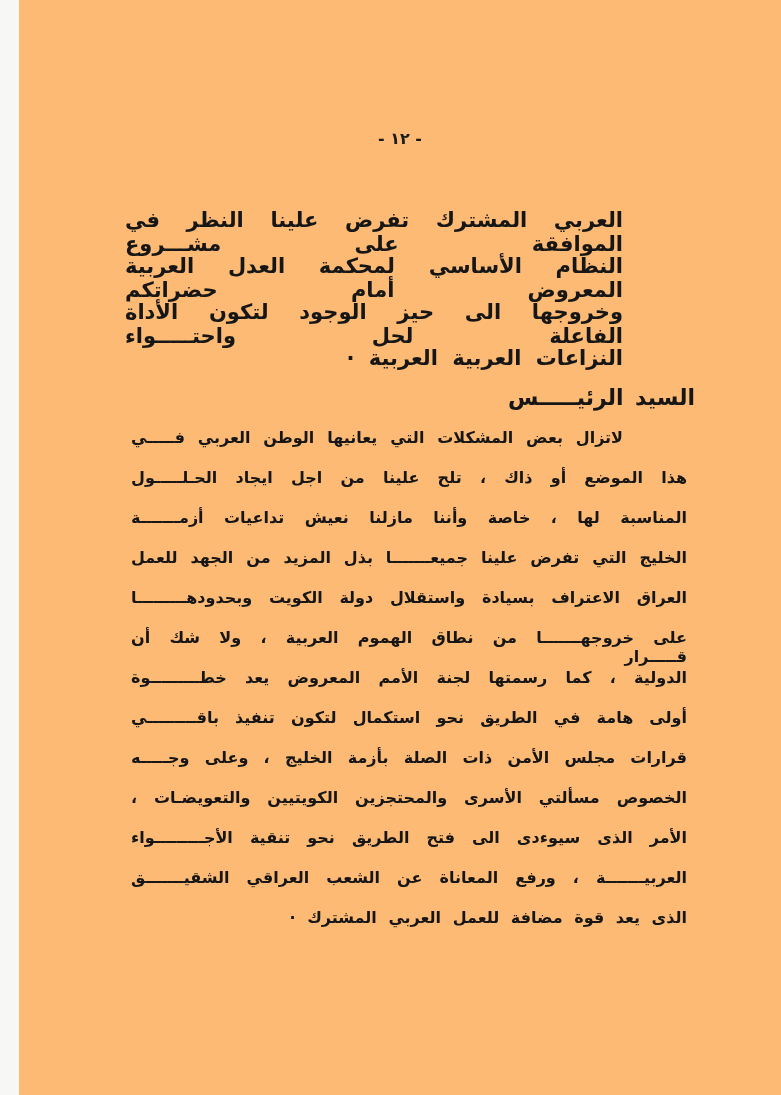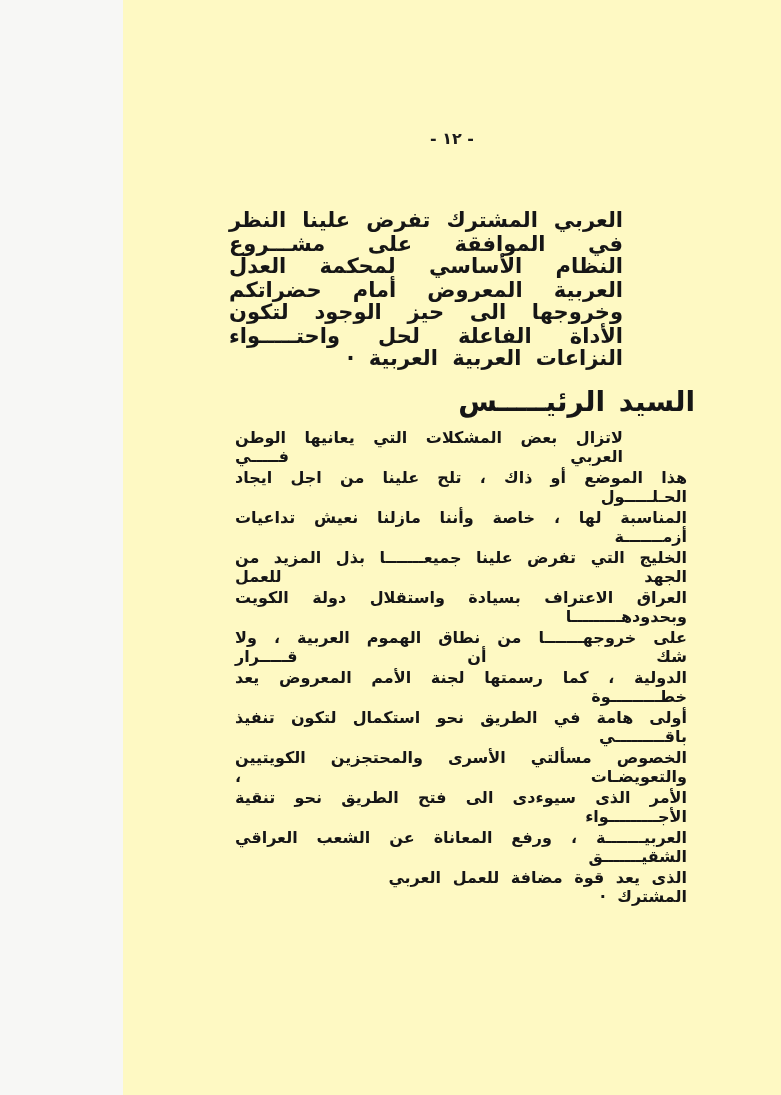--- a/index.html
+++ b/index.html
@@ -5,22 +5,22 @@
   html, body { margin: 0; padding: 0; }
   body {
     width: 781px; height: 1095px;
     background: #f7f7f5;
     font-family: "DejaVu Sans", sans-serif;
     color: #161616;
     overflow: hidden;
   }
   .page {
     position: relative;
-    width: 658px; height: 1095px;
-    background: #fef9c3;
+    width: 762px; height: 1095px;
+    background: #fdba74;
     direction: rtl;
   }
   .pagenum {
     position: absolute;
     top: 129px; left: 0; right: 0;
     text-align: center;
     font-size: 16px;
     font-weight: bold;
     letter-spacing: 3px;
     color: #1b1b1b;
@@ -34,21 +34,21 @@
     font-size: 21px;
     font-weight: bold;
     word-spacing: 7px;
     text-align: justify;
     text-align-last: justify;
     white-space: normal;
   }
   .section-heading {
     position: absolute;
     top: 385px; right: 86px;
-    font-size: 28px;
+    font-size: 22px;
     font-weight: bold;
     word-spacing: 4px;
   }
   .para2 {
     position: absolute;
     top: 428px; right: 94px; left: 112px;
   }
   .para2 .line {
     height: 40px;
     font-size: 16px;
@@ -82,19 +82,20 @@
 
   <div class="para2">
     <div class="line indent-first">لاتزال بعض المشكلات التي يعانيها  الوطن   العربي فـــــي</div>
     <div class="line">هذا   الموضع أو ذاك ،   تلح   علينا   من اجل   ايجاد   الحـلـــــول</div>
     <div class="line">المناسبة لها  ،   خاصة   وأننا  مازلنا  نعيش تداعيات أزمـــــــة</div>
     <div class="line">الخليج   التي تفرض علينا   جميعـــــــا   بذل المزيد   من الجهد للعمل</div>
     <div class="line">العراق الاعتراف بسيادة واستقلال دولة الكويت    وبحدودهـــــــــا</div>
     <div class="line">على خروجهـــــــا   من نطاق الهموم العربية   ،   ولا شك أن قـــــرار</div>
     <div class="line">الدولية   ،  كما رسمتها لجنة الأمم المعروض    يعد خطـــــــــوة</div>
     <div class="line">أولى هامة    في الطريق نحو    استكمال لتكون    تنفيذ باقـــــــــي</div>
+    <div class="line">قرارات مجلس الأمن    ذات الصلة بأزمة الخليج   ،    وعلى وجـــــه</div>
     <div class="line">الخصوص    مسألتي   الأسرى والمحتجزين الكويتيين والتعويضـات ،</div>
     <div class="line">الأمر الذى سيوءدى    الى فتح    الطريق نحو تنقية الأجـــــــــواء</div>
     <div class="line">العربيـــــــة ،   ورفع المعاناة    عن   الشعب العراقي الشقيـــــــق</div>
     <div class="line align-start last-line">الذى   يعد قوة مضافة    للعمل العربي المشترك ·</div>
   </div>
 
 </div>
 
 </body></html>

